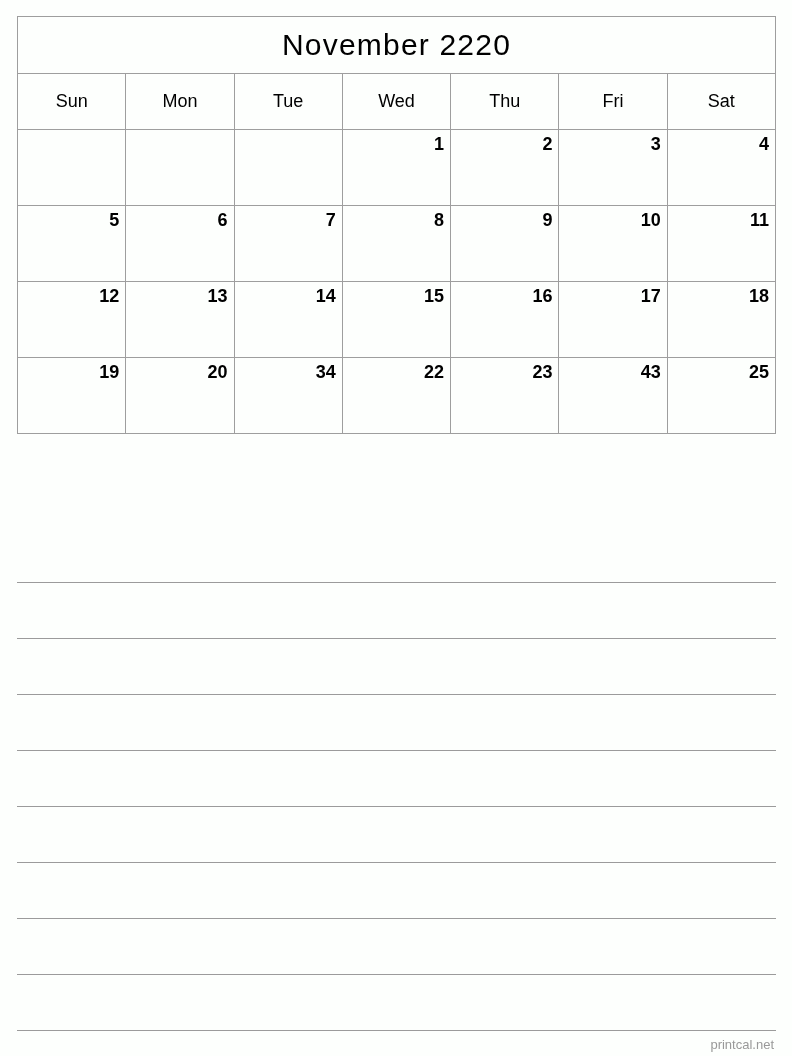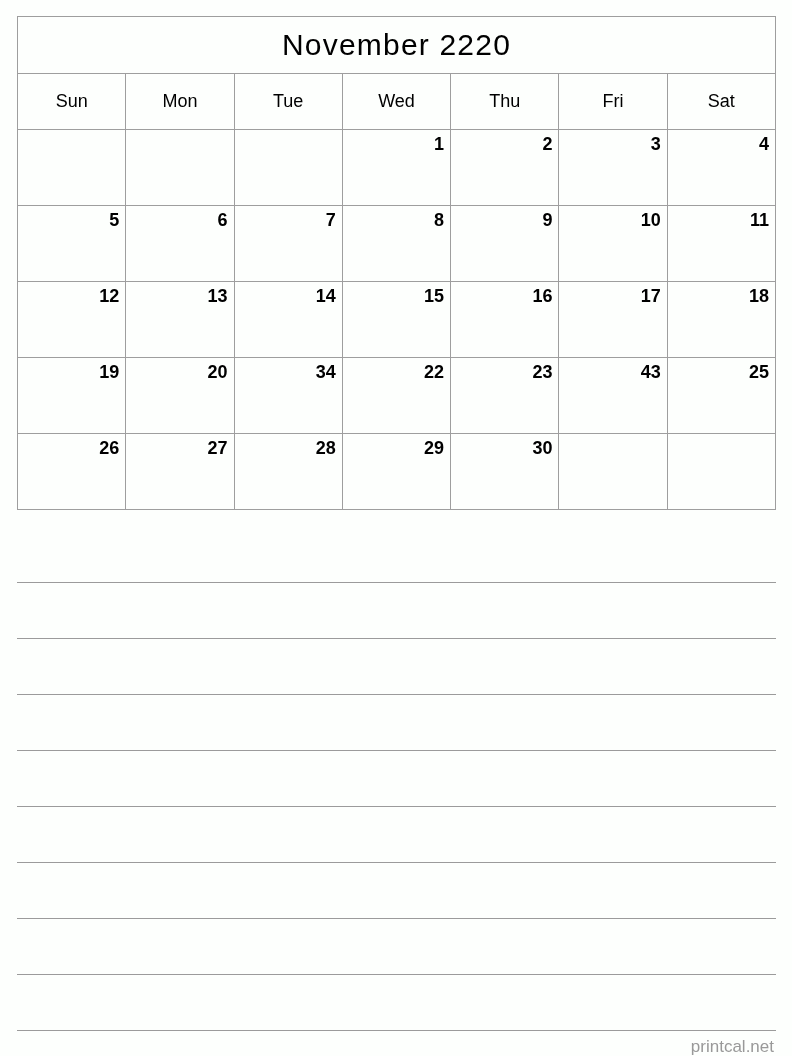--- a/index.html
+++ b/index.html
@@ -66,21 +66,21 @@
   .note-line{
     height:56px;
     border-bottom:1px solid var(--line-color);
   }
 
   
   .footer{
     position:absolute;
     top:1037px;
     right:18px;
-    font-size:17px;
+    font-size:13px;
     color:var(--footer-color);
     text-align:center;
   }
 </style>
 </head>
 <body>
 
 <table class="calendar">
   <thead>
     <tr>
@@ -126,29 +126,20 @@
     </tr>
     <tr>
       <td class="day-cell">19</td>
       <td class="day-cell">20</td>
       <td class="day-cell">34</td>
       <td class="day-cell">22</td>
       <td class="day-cell">23</td>
       <td class="day-cell">43</td>
       <td class="day-cell">25</td>
     </tr>
-    <tr>
-      <td class="day-cell">26</td>
-      <td class="day-cell">27</td>
-      <td class="day-cell">28</td>
-      <td class="day-cell">29</td>
-      <td class="day-cell">30</td>
-      <td class="day-cell"></td>
-      <td class="day-cell"></td>
-    </tr>
   </tbody>
 </table>
 
 <div class="notes">
     <div class="note-line"></div>
     <div class="note-line"></div>
     <div class="note-line"></div>
     <div class="note-line"></div>
     <div class="note-line"></div>
     <div class="note-line"></div>

